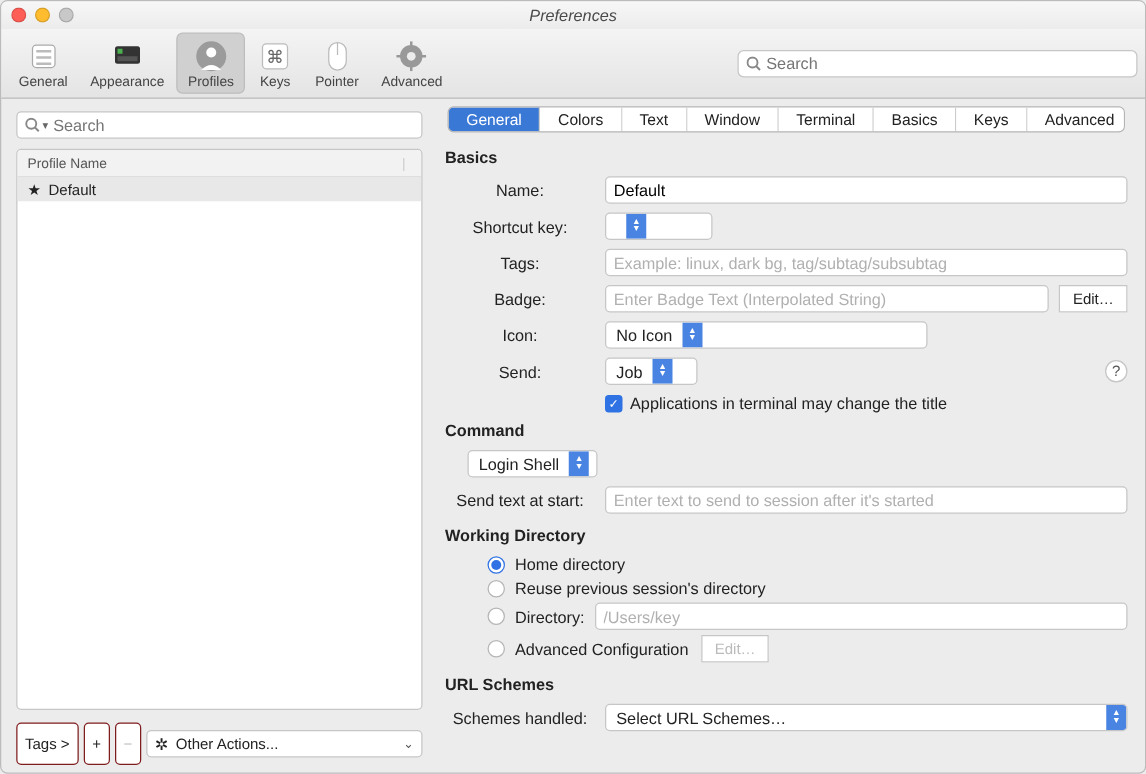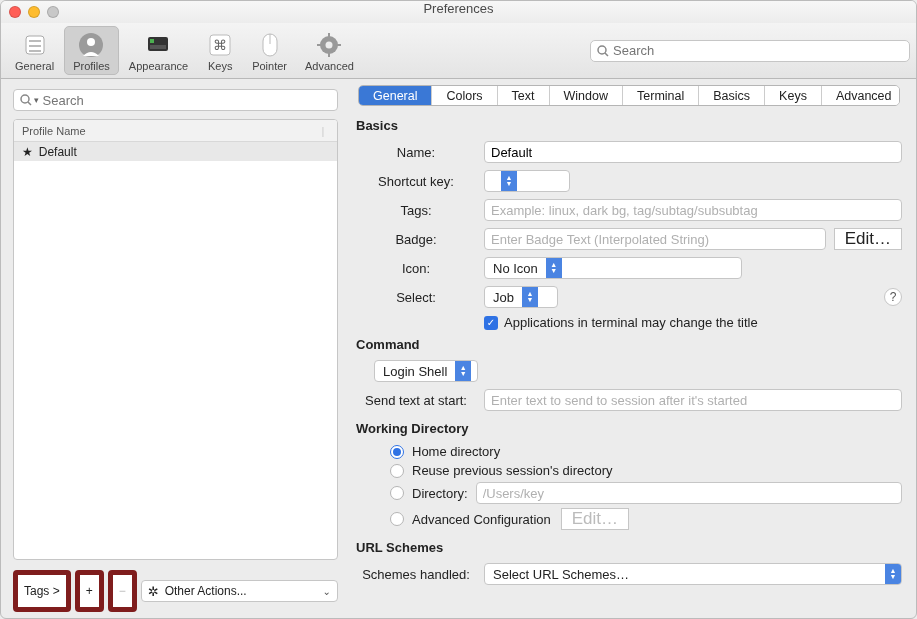--- a/index.html
+++ b/index.html
@@ -1,17 +1,17 @@
 <!DOCTYPE html>
 <html><head>
 <meta charset="utf-8">
 <style>
 * { box-sizing: border-box; margin: 0; padding: 0; font-family: -apple-system, "Helvetica Neue", Arial, sans-serif; }
 body { width: 917px; height: 619px; background: #ececec; font-size: 13px; color: #222; border: 1px solid #bbb; border-radius: 6px; overflow: hidden; position: relative; }
-.titlebar { height: 22px; display: flex; justify-content: center; position: relative; background: linear-gradient(#f7f7f7,#ececec); }
+.titlebar { height: 22px; display: flex; align-items: center; justify-content: center; position: relative; background: linear-gradient(#f7f7f7,#ececec); font-style: italic; }
 .traffic { position: absolute; left: 8px; top: 5px; display: flex; gap: 7px; }
 .dot { width: 12px; height: 12px; border-radius: 50%; border: 0.5px solid rgba(0,0,0,0.15); }
 .dot.red { background: #ff5f57; }
 .dot.yellow { background: #febc2e; }
 .dot.green { background: #c8c8c8; }
 .titlebar-title { font-size: 13px; color: #4a4a4a; }
 
 .toolbar { height: 56px; background: linear-gradient(#f4f4f4,#e4e4e4); border-bottom: 1px solid #b8b8b8; display: flex; align-items: center; padding: 0 6px; gap: 2px; }
 .tb-item { display: flex; flex-direction: column; align-items: center; justify-content: center; width: auto; padding: 4px 8px 2px; border-radius: 5px; cursor: default; }
 .tb-item.selected { background: #d0d0d0; border: 1px solid #bdbdbd; }
@@ -29,40 +29,40 @@
 .left-search .mag { position: relative; }
 .left-search .chev { font-size: 9px; color: #666; margin-left: -2px; }
 .profile-list { flex: 1; background: #fff; border: 1px solid #c6c6c6; border-radius: 4px; overflow: hidden; display: flex; flex-direction: column; justify-content: center; }
 .list-header { background: #f2f2f2; border-bottom: 1px solid #d8d8d8; height: 22px; display: flex; align-items: center; padding: 0 8px; font-size: 11px; color: #555; }
 .list-header span:first-child { flex: 1; }
 .list-header .colsep { width: 12px; text-align: center; color: #ccc; }
 .list-body { flex: 1; }
 .list-row { height: 19px; display: flex; align-items: center; padding: 0 8px; background: #e8e8e8; font-size: 12px; }
 .list-row .star { margin-right: 6px; font-size: 12px; }
 .left-footer { display: flex; align-items: center; gap: 4px; margin-top: 10px; }
-.footer-btn { height: 22px; border: 5px solid #7f1d1d; background: #fff; border-radius: 4px; display: flex; align-items: center; justify-content: center; padding: 16px 6px; font-size: 12px; cursor: default; }
+.footer-btn { height: 22px; border: 1px solid #7f1d1d; background: #fff; border-radius: 4px; display: flex; align-items: center; justify-content: center; padding: 16px 6px; font-size: 12px; cursor: default; }
 .footer-btn.disabled { color: #bbb; }
 .other-actions { flex: 1; display: flex; align-items: center; border: 1px solid #c6c6c6; background: #fff; border-radius: 4px; height: 22px; padding: 0 6px; font-size: 12px; }
 .other-actions .gear { margin-right: 6px; font-size: 13px; }
 .other-actions .chev { margin-left: auto; font-size: 10px; color: #555; }
 
 .right { flex: 1; padding: 6px 14px 10px 10px; overflow: auto; }
 .tabbar { display: flex; border: 1px solid #b5b5b5; border-radius: 5px; overflow: hidden; height: 21px; margin: 0 2px 12px 2px; }
 .tab { flex: 0 0 auto; padding: 0 14px; display: flex; align-items: center; justify-content: center; font-size: 12.5px; background: #fff; border-right: 1px solid #ccc; cursor: default; }
 .tab:last-child { border-right: none; }
 .tab.active { background: #3a78d6; color: #fff; }
 .section-h { font-weight: 600; font-size: 13px; margin: 4px 0 8px 0; }
 .row { display: flex; align-items: center; margin-bottom: 7px; }
 .row .lbl { width: 128px; text-align: center; padding-right: 8px; font-size: 13px; }
 .txt-input { flex: 1; height: 22px; border: 1px solid #c6c6c6; border-radius: 4px; background: #fff; padding: 0 6px; font-size: 13px; outline: none; }
 .txt-input::placeholder { color: #b0b0b0; }
 .combo { display: inline-flex; align-items: stretch; border: 1px solid #c6c6c6; border-radius: 4px; background: #fff; height: 22px; overflow: hidden; }
 .combo .body { padding: 0 8px; display: flex; align-items: center; font-size: 13px; }
 .combo .arrows { width: 16px; background: #4a84e2; display: flex; flex-direction: column; align-items: center; justify-content: center; color: #fff; font-size: 7px; line-height: 6px; }
-.btn { height: 22px; border: 1px solid #c6c6c6; background: #fff; border-radius: 0; padding: 0 10px; font-size: 17px; display: inline-flex; align-items: center; cursor: default; }
+.btn { height: 22px; border: 1px solid #c6c6c6; background: #fff; border-radius: 0; padding: 0 10px; font-size: 12px; display: inline-flex; align-items: center; cursor: default; }
 .btn.disabled { color: #bbb; }
 .help { width: 18px; height: 18px; border: 1px solid #c6c6c6; border-radius: 50%; display: inline-flex; align-items: center; justify-content: center; font-size: 12px; color: #555; background: #fff; margin-left: 8px; }
 .chk { width: 14px; height: 14px; border-radius: 3px; background: #2f72e4; display: inline-flex; align-items: center; justify-content: center; color: #fff; font-size: 10px; margin-right: 6px; }
 .radio { width: 14px; height: 14px; border-radius: 50%; border: 1px solid #b5b5b5; background: #fff; display: inline-flex; align-items: center; justify-content: center; margin-right: 8px; }
 .radio.checked { border-color: #2f72e4; }
 .radio.checked::after { content: ""; width: 8px; height: 8px; border-radius: 50%; background: #2f72e4; }
 .radio-row { display: flex; align-items: center; margin-bottom: 4px; font-size: 13px; padding-left: 34px; }
 .wide-select { flex: 1; }
 svg { display: block; }
 </style>
@@ -83,39 +83,39 @@
     <div class="tb-icon">
       <svg width="24" height="24">
           <rect x="3" y="3" width="18" height="18" rx="3" fill="#fff" stroke="#aaa"></rect>
           <rect x="6" y="7" width="12" height="2" fill="#bbb"></rect>
           <rect x="6" y="12" width="12" height="2" fill="#bbb"></rect>
           <rect x="6" y="17" width="12" height="2" fill="#bbb"></rect>
         </svg>
     </div>
     <div class="tb-label">General</div>
   </div>
+  <div class="tb-item">
+    <div class="tb-icon">
+      <svg width="24" height="24">
+          <rect x="2" y="4" width="20" height="14" rx="2" fill="#333"></rect>
+          <rect x="4" y="6" width="4" height="4" fill="#4caf50"></rect>
+          <rect x="4" y="12" width="16" height="4" fill="#555"></rect>
+        </svg>
+    </div>
+    <div class="tb-label">Appearance</div>
+  </div>
   <div class="tb-item selected">
     <div class="tb-icon">
       <svg width="26" height="26">
           <circle cx="13" cy="13" r="12" fill="#9b9b9b"></circle>
           <circle cx="13" cy="10" r="4" fill="#fff"></circle>
           <path d="M5 24 Q13 16 21 24" fill="#fff"></path>
         </svg>
     </div>
     <div class="tb-label">Profiles</div>
-  </div>
-  <div class="tb-item">
-    <div class="tb-icon">
-      <svg width="24" height="24">
-          <rect x="2" y="4" width="20" height="14" rx="2" fill="#333"></rect>
-          <rect x="4" y="6" width="4" height="4" fill="#4caf50"></rect>
-          <rect x="4" y="12" width="16" height="4" fill="#555"></rect>
-        </svg>
-    </div>
-    <div class="tb-label">Appearance</div>
   </div>
   <div class="tb-item">
     <div class="tb-icon">
       <svg width="24" height="24">
           <rect x="2" y="2" width="20" height="20" rx="3" fill="#fff" stroke="#bbb"></rect>
           <text x="12" y="17" text-anchor="middle" font-size="14" fill="#666">⌘</text>
         </svg>
     </div>
     <div class="tb-label">Keys</div>
   </div>
@@ -265,21 +265,21 @@
       <div class="combo" style="width:258px">
         <div class="body">No Icon</div>
         <div class="arrows">
             <span>▲</span>
             <span>▼</span>
           </div>
       </div>
     </div>
 
     <div class="row">
-      <div class="lbl">Select:</div>
+      <div class="lbl">Send:</div>
       <div class="combo" style="width:74px">
         <div class="body">Job</div>
         <div class="arrows">
             <span>▲</span>
             <span>▼</span>
           </div>
       </div>
       <div style="flex:1"></div>
       <div class="help">
           <span>?</span>

